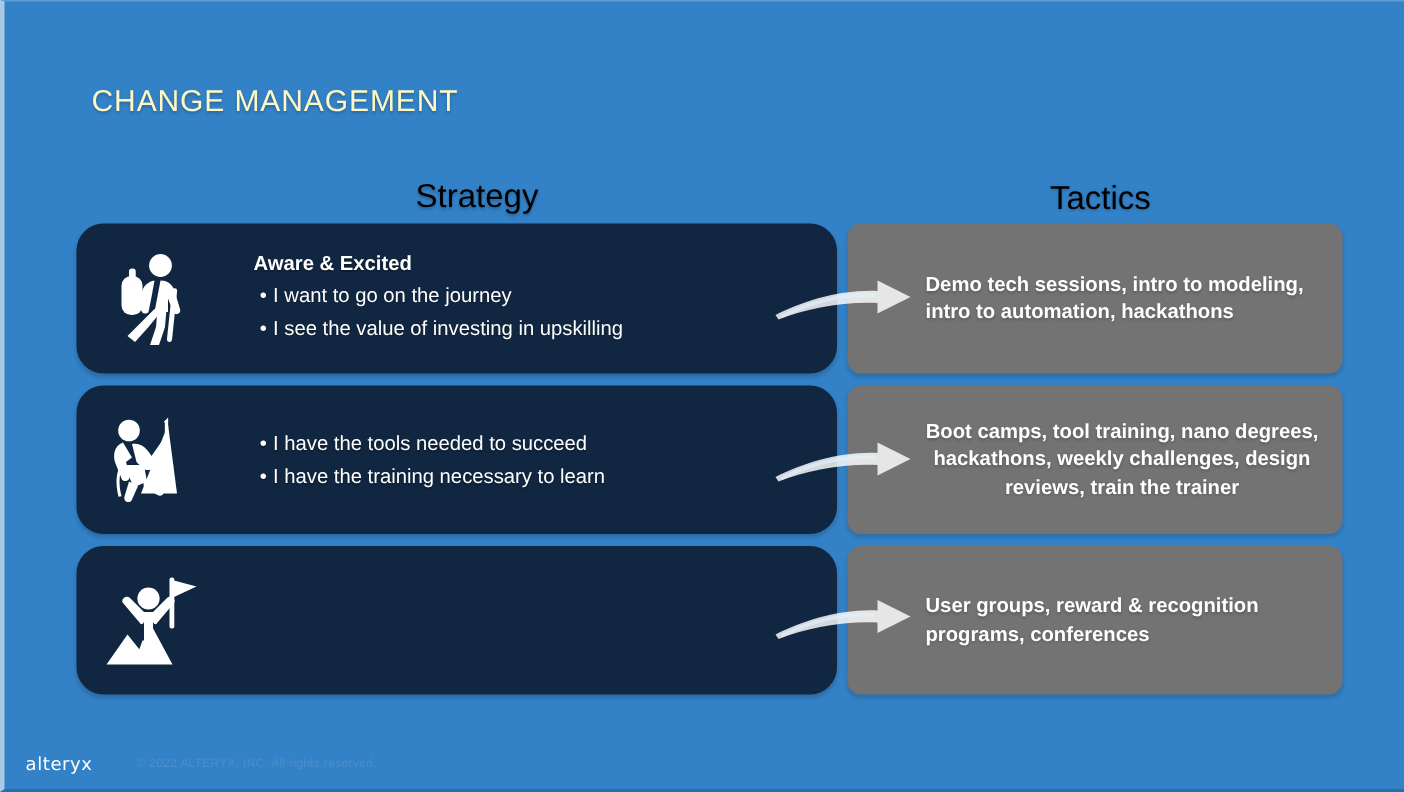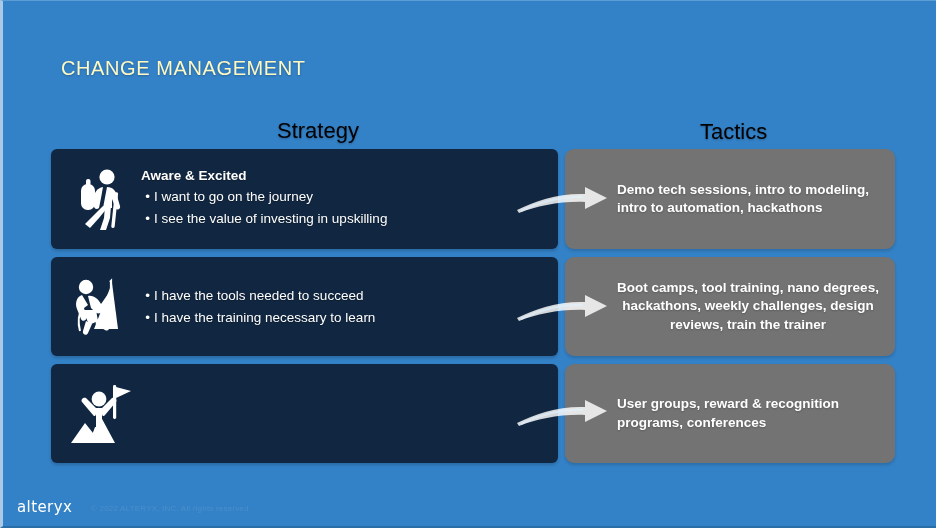--- a/index.html
+++ b/index.html
@@ -59,26 +59,27 @@
     position: relative;
     width: 936px;
     margin-bottom: 8px;
   }
 
   .strategy-card {
     position: absolute;
     left: 48px;
     width: 507px;
     background: #112741;
-    border-radius: 6px;
+    border-radius: 18px;
     box-sizing: border-box;
     display: flex;
     align-items: center;
     padding: 8px 26px 8px 14px;
     box-shadow: 0 2px 3px rgba(0,0,0,0.18);
+    gap: 28px;
   }
   .icon-wrap {
     flex: 0 0 auto;
     width: 72px;
     display: flex;
     align-items: center;
     justify-content: center;
   }
   .card-text {
     flex: 1 1 auto;
@@ -137,21 +138,21 @@
     position: absolute;
     left: 0;
     bottom: 0;
     width: 936px;
     height: 42px;
   }
   .logo {
     position: absolute;
     left: 14px;
     bottom: 10px;
-    font-size: 15px;
+    font-size: 12px;
     letter-spacing: 0.4px;
     color: #ffffff;
     font-family: "DejaVu Sans", sans-serif;
   }
   .copyright {
     position: absolute;
     left: 88px;
     bottom: 13px;
     font-size: 8px;
     letter-spacing: 0.2px;

